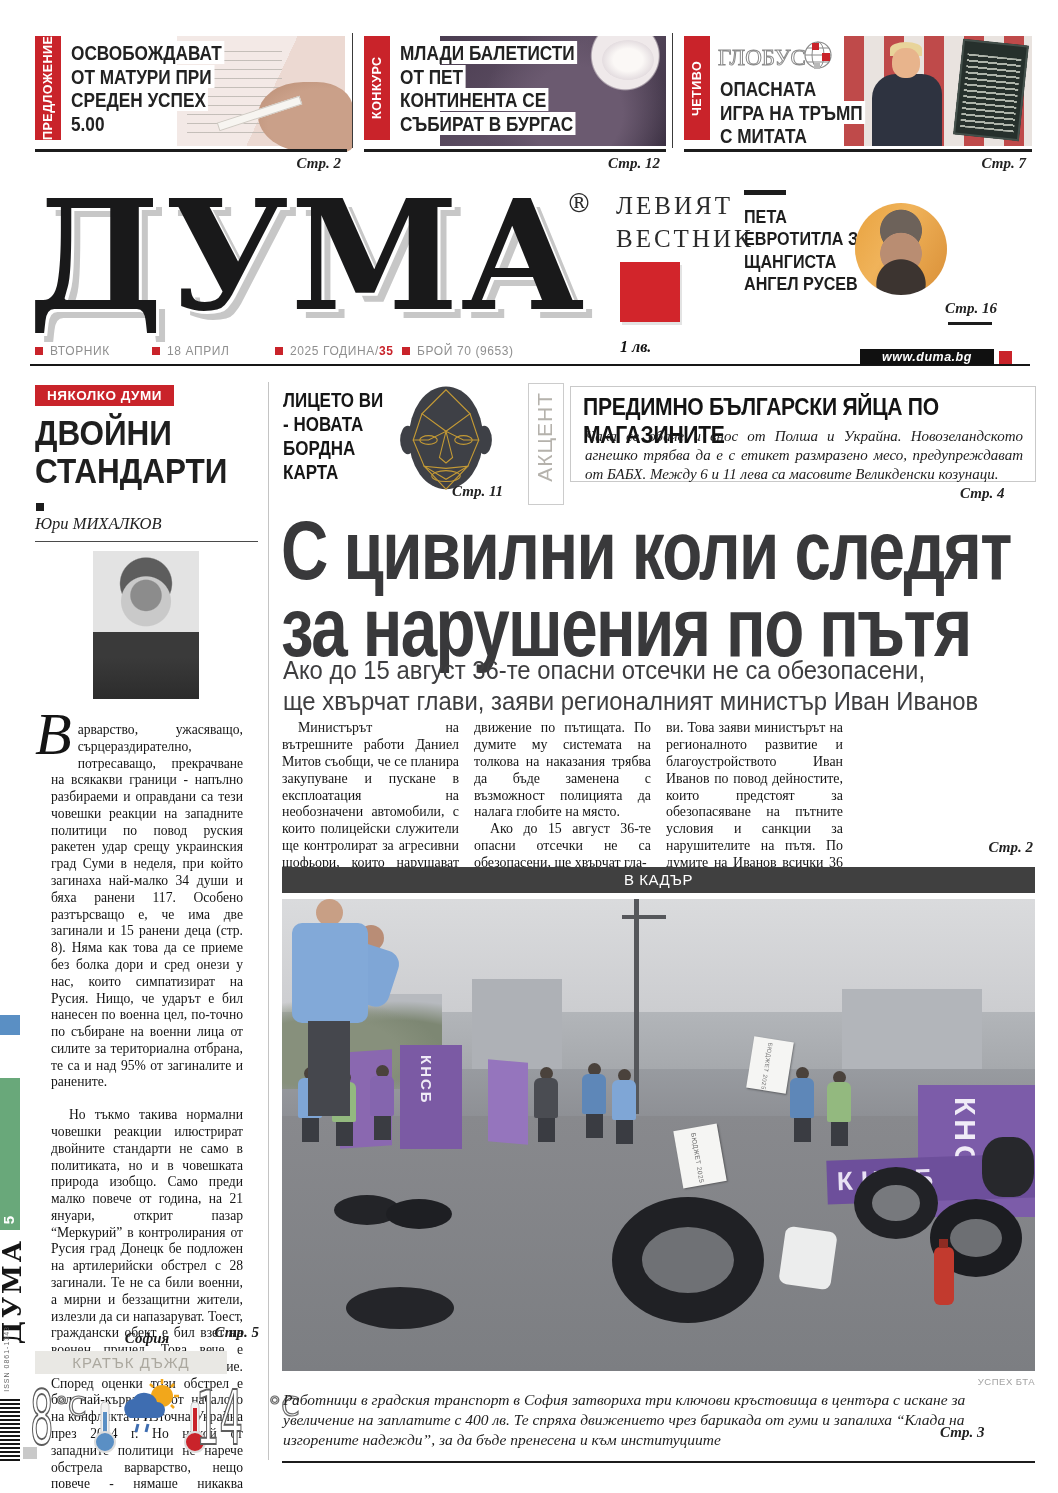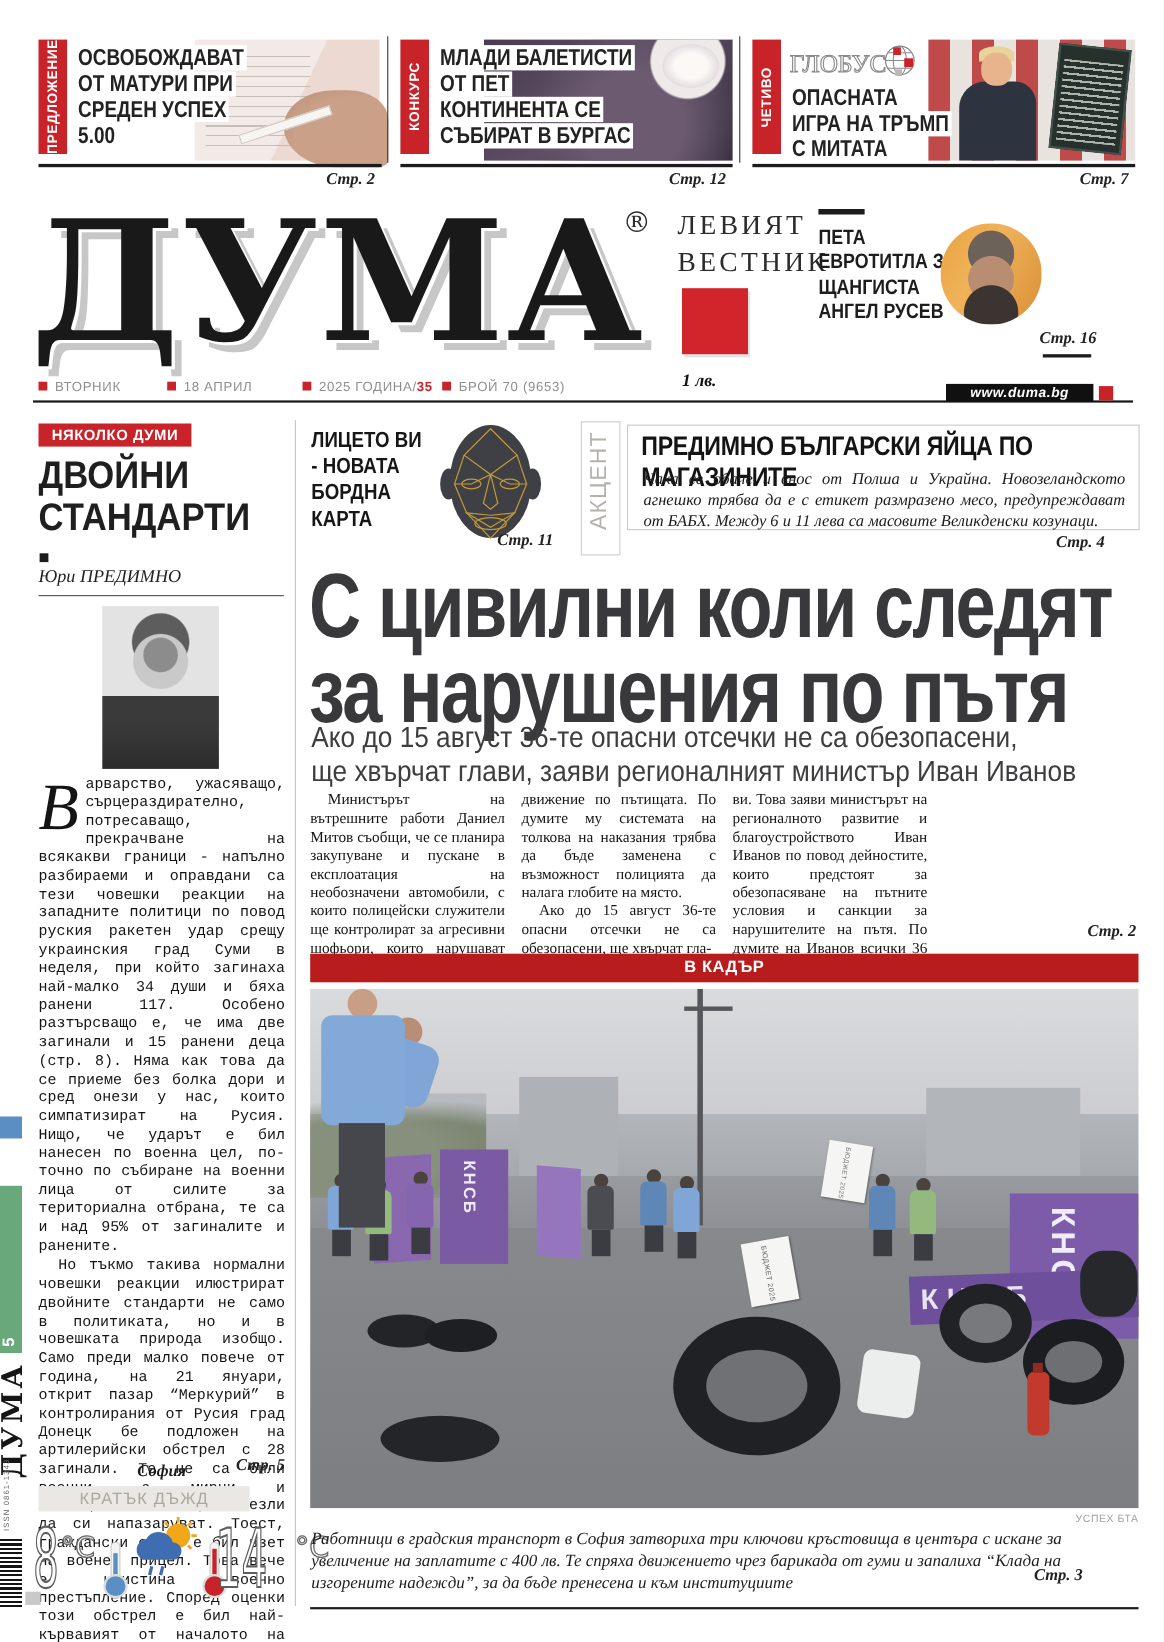--- a/index.html
+++ b/index.html
@@ -79,21 +79,21 @@
   #opbullet{left:36px;top:503px;width:8px;height:8px;background:#1c1c1c;}
   #opauthor{left:35px;top:514px;font-style:italic;font-size:16.5px;color:#222;}
   #oprule{left:35px;top:541px;width:223px;border-top:1.5px solid #4a4a4a;}
   #opphoto{left:93px;top:551px;width:106px;height:148px;background:
       radial-gradient(circle at 50% 30%,#8c8c8c 0 13%,transparent 14%),
       radial-gradient(circle at 50% 34%,#c9c9c9 0 22%,transparent 23%),
       radial-gradient(circle at 50% 22%,#5d5d5d 0 20%,transparent 21%),
       linear-gradient(180deg,#e3e3e3 0 55%,#3a3a3a 55% 72%,#2c2c2c 100%);}
   #opbody{left:35px;top:706px;width:224px;font-size:13.6px;line-height:1.235;text-align:justify;color:#141414;}
   #opbody .drop{float:left;font-style:italic;font-size:60px;line-height:.82;padding:4px 6px 0 0;font-family:"Liberation Serif",serif;}
-  #opbody p{margin:0;font-family:Liberation Mono, monospace;}
+  #opbody p{margin:16px;}
   #opbody p+p{text-indent:18px;margin-top:2px;}
   #oppage{left:35px;top:1324px;width:224px;text-align:right;}
   #wcity{left:35px;top:1330px;width:224px;text-align:center;font-weight:bold;font-style:italic;font-size:15px;}
   #wcond{left:35px;top:1351px;width:192px;height:23px;background:#e9e8e4;color:#aba89f;
       font-family:"Liberation Sans",sans-serif;font-size:15px;letter-spacing:1px;text-align:center;line-height:23px;}
   .temp{position:absolute;top:1382px;white-space:nowrap;}
   .tnum{display:inline-block;font-family:"DejaVu Sans",sans-serif;font-size:74px;line-height:72px;color:#fff;
       -webkit-text-stroke:2px #5e5e5e;transform:scaleX(.5);transform-origin:left top;}
   .tdeg{display:inline-block;font-family:"DejaVu Sans",sans-serif;font-size:26px;color:#fff;
       -webkit-text-stroke:1.2px #6a6a6a;vertical-align:28px;margin-left:-22px;}
@@ -133,22 +133,22 @@
       letter-spacing:-2px;transform:scaleX(.79);transform-origin:left top;}
   #subhead{left:283px;top:655px;width:860px;font-size:26.5px;line-height:1.16;color:#3e3e40;
       transform:scaleX(.9);transform-origin:left top;font-family:"Liberation Sans",sans-serif;}
   #cols{left:282px;top:720px;width:754px;display:flex;gap:15px;}
   #cols .col{width:177px;font-size:13.9px;line-height:1.215;text-align:justify;color:#141414;}
   #cols .col p{margin:0;}
   #cols .col p+p{text-indent:16px;}
   #cols .col p.first{text-indent:16px;}
   #leadpage{position:absolute;right:2px;top:118px;}
   
-  #kadr{left:282px;top:867px;width:753px;height:26px;background:#b91c1c;color:#fff;
-      font-family:"Liberation Sans",sans-serif;font-weight:bold;font-size:15px;letter-spacing:.5px;
+  #kadr{left:282px;top:867px;width:753px;height:26px;background:#404040;color:#fff;
+      font-family:"Liberation Sans",sans-serif;font-weight:normal;font-size:15px;letter-spacing:.5px;
       text-align:center;line-height:26px;}
   #bigphoto{left:282px;top:899px;width:753px;height:472px;overflow:hidden;background:
       linear-gradient(180deg,#dadbdd 0%,#cccdd0 24%,#b2b5b9 24%,#a6a9ad 36%,#989ba0 36%,#8e9095 46%,#88898d 46%,#7c7e82 100%);}
   .bld{position:absolute;background:#b7babf;}
   #bld1{left:40px;top:95px;width:120px;height:75px;}
   #bld2{left:190px;top:80px;width:90px;height:90px;background:#aeb1b6;}
   #bld3{left:560px;top:90px;width:140px;height:80px;background:#b2b5ba;}
   #trees{position:absolute;left:-10px;top:100px;width:170px;height:90px;background:
       radial-gradient(ellipse at 30% 60%,#87907c 0 45%,transparent 70%),
       radial-gradient(ellipse at 75% 55%,#7d8773 0 40%,transparent 68%);}
@@ -283,21 +283,21 @@
   <div class="abs dl" id="dl3"><span class="b"></span><span>2025 ГОДИНА/</span><span class="hl">35</span></div>
   <div class="abs dl" id="dl4"><span class="b"></span><span>БРОЙ 70 (9653)</span></div>
   <div class="abs" id="price">1 лв.</div>
   <div class="abs" id="mhrule"></div>
   <div class="abs" id="webbar">www.duma.bg</div>
   <div class="abs" id="websq"></div>
 
   <div class="abs" id="rubric">НЯКОЛКО ДУМИ</div>
   <div class="abs sans" id="optitle">ДВОЙНИ СТАНДАРТИ</div>
   <div class="abs" id="opbullet"></div>
-  <div class="abs" id="opauthor">Юри ПРЕДИМНО</div>
+  <div class="abs" id="opauthor">Юри МИХАЛКОВ</div>
   <div class="abs" id="oprule"></div>
   <div class="abs" id="opphoto"></div>
   <div class="abs" id="opbody">
     <span class="drop">В</span>
     <p>арварство, ужасяващо, сърцераздирателно, потресаващо, прекрачване на всякакви граници - напълно разбираеми и оправдани са тези човешки реакции на западните политици по повод руския ракетен удар срещу украинския град Суми в неделя, при който загинаха най-малко 34 души и бяха ранени 117. Особено разтърсващо е, че има две загинали и 15 ранени деца (стр. 8). Няма как това да се приеме без болка дори и сред онези у нас, които симпатизират на Русия. Нищо, че ударът е бил нанесен по военна цел, по-точно по събиране на военни лица от силите за териториална отбрана, те са и над 95% от загиналите и ранените.</p>
     <p>Но тъкмо такива нормални човешки реакции илюстрират двойните стандарти не само в политиката, но и в човешката природа изобщо. Само преди малко повече от година, на 21 януари, открит пазар “Меркурий” в контролирания от Русия град Донецк бе подложен на артилерийски обстрел с 28 загинали. Те не са били военни, а мирни и беззащитни жители, излезли да си напазаруват. Тоест, граждански обект е бил взет на военен прицел. Това вече е наистина военно престъпление. Според оценки този обстрел е бил най-кървавият от началото на конфликта в Източна Украйна през 2014 г. Но никой от западните политици не нарече обстрела варварство, нещо повече - нямаше никаква реакция от тяхна страна. Все едно такъв обстрел и толкова мирни жертви не е имало.</p>
   </div>
   <div class="abs pref" id="oppage">Стр. 5</div>
 
   <div class="abs" id="wcity">София</div>

